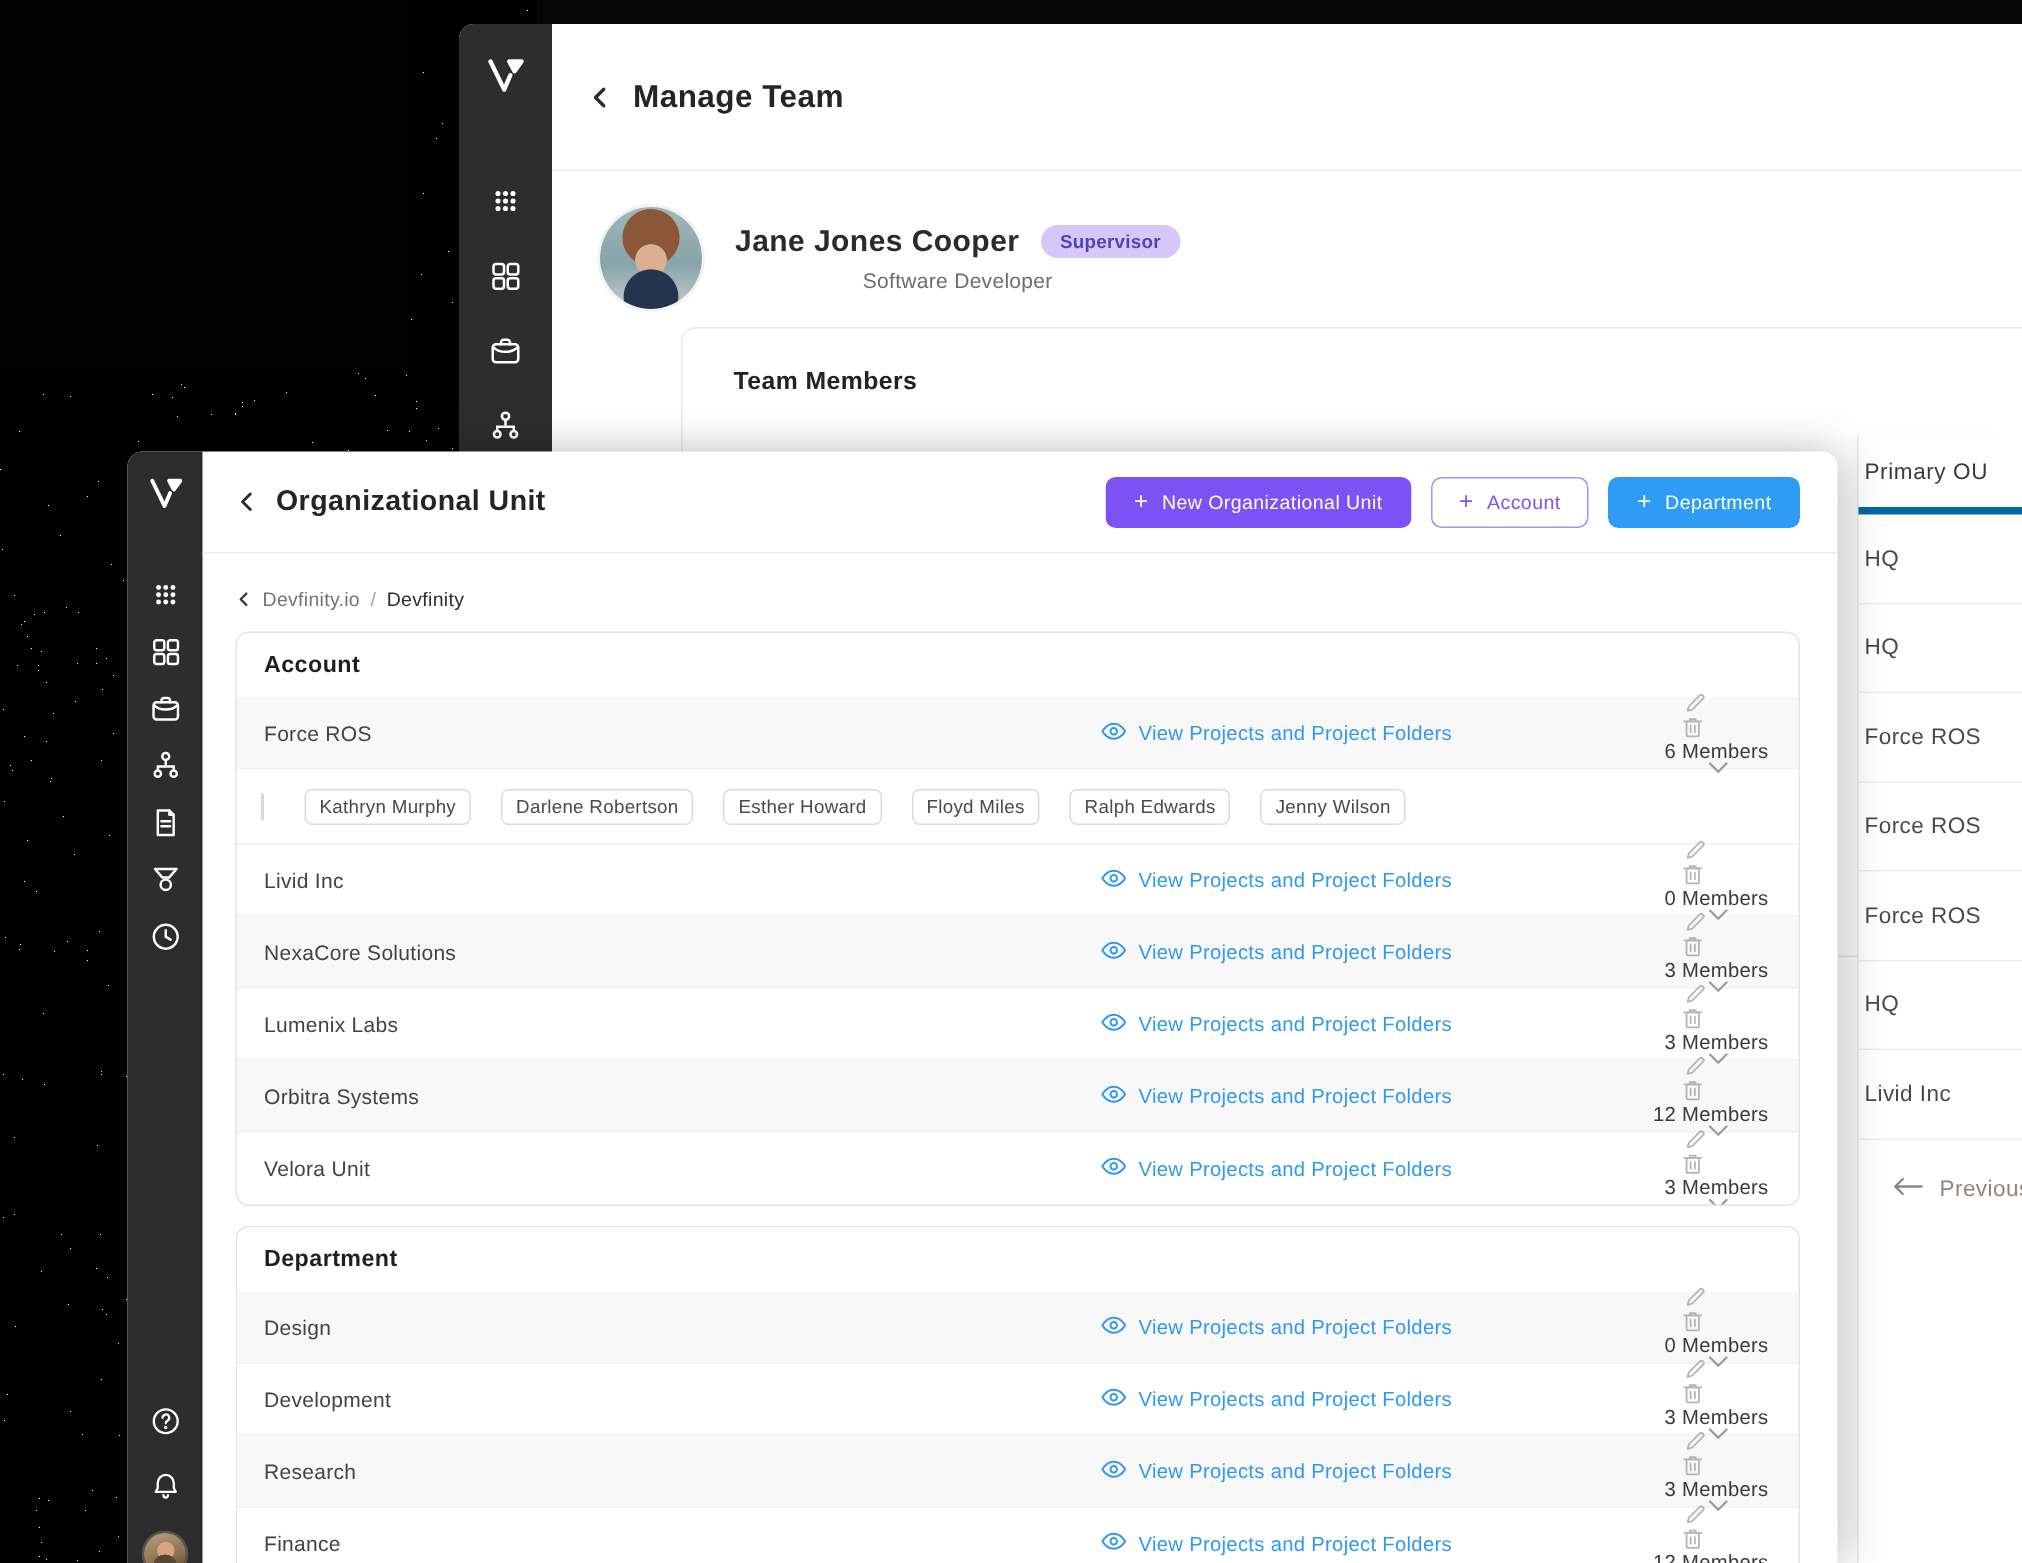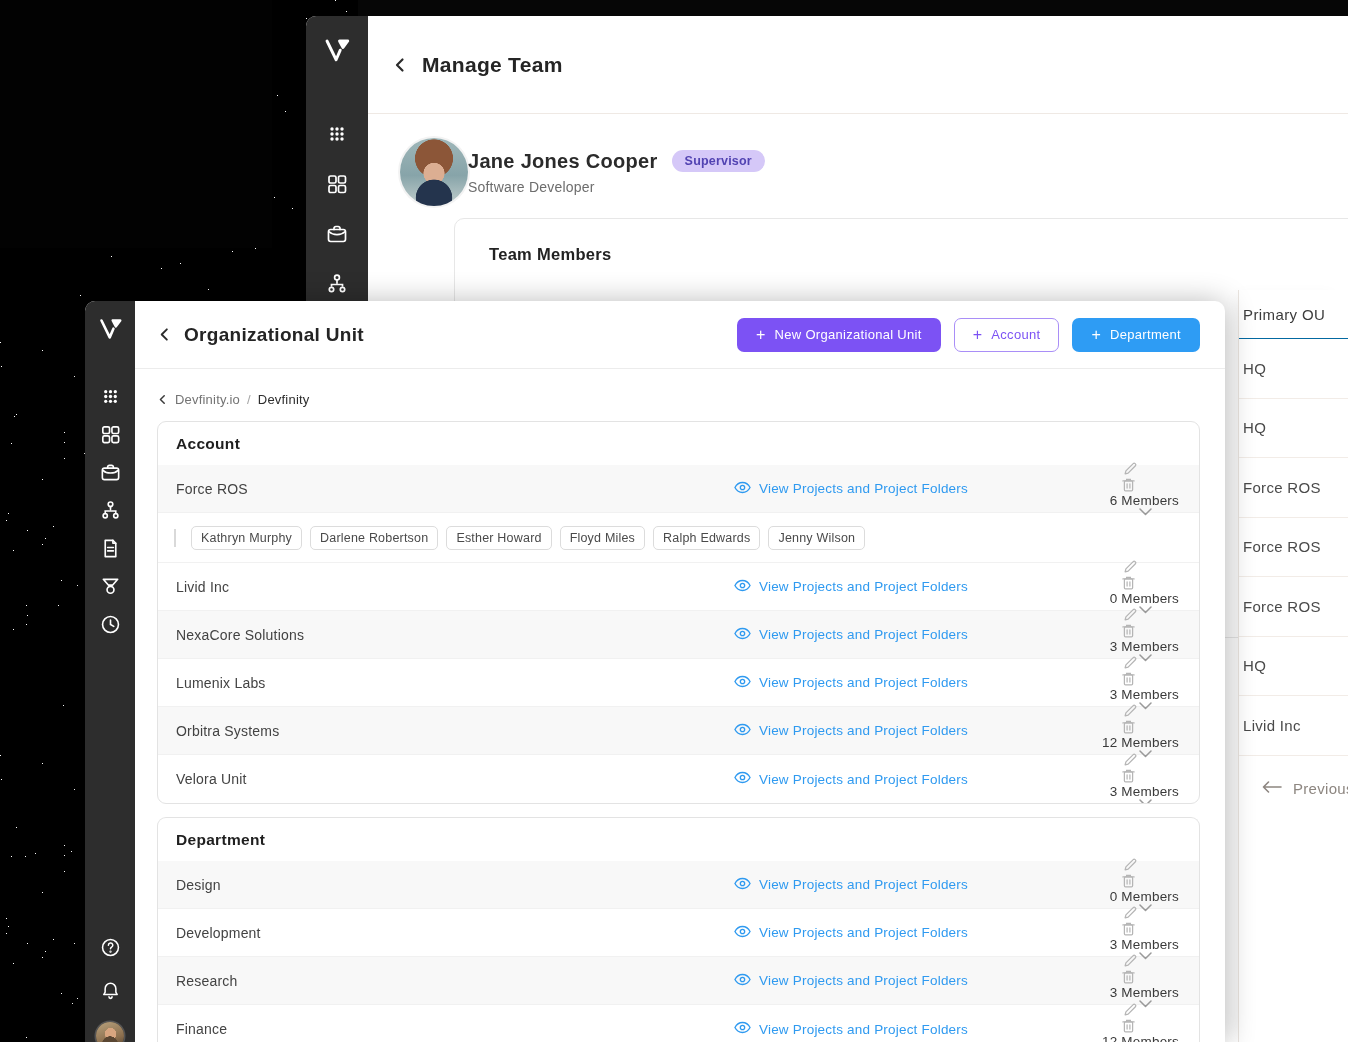--- a/index.html
+++ b/index.html
@@ -18,32 +18,32 @@
   .bg-topbar{height:97px;border-bottom:1px solid #efe9e4;display:flex;align-items:center;padding-left:24px;}
   .bg-title{font-size:21px;font-weight:700;color:#252525;letter-spacing:.3px;margin-left:14px;}
   .bg-profile{display:flex;align-items:center;padding:24px 0 0 32px;}
   .avatar-lg{width:68px;height:68px;border-radius:50%;flex:0 0 68px;
     background:
       radial-gradient(circle at 50% 88%, #24344d 0 26%, rgba(0,0,0,0) 27%),
       radial-gradient(circle at 50% 52%, #dcae92 0 21%, rgba(0,0,0,0) 22%),
       radial-gradient(circle at 50% 30%, #8c5638 0 32%, rgba(0,0,0,0) 33%),
       linear-gradient(180deg,#9fb7b9 0%,#87a4a9 55%,#c2cecd 100%);
     box-shadow:0 0 0 2px #f3f3f3;}
-  .bg-profile-text{}
+  .bg-profile-text{margin-left:22px;text-align:center;}
   .bg-name-row{display:flex;align-items:center;gap:14px;}
   .bg-name{font-size:20px;font-weight:700;color:#2b2b2b;letter-spacing:.3px;}
   .badge{font-size:12.5px;font-weight:600;padding:4px 13px;border-radius:12px;letter-spacing:.2px;}
   .bg-role{font-size:14px;color:#6d6d6d;margin-top:6px;letter-spacing:.2px;}
   .bg-card{position:absolute;left:86px;top:202px;right:-20px;height:420px;background:#fff;border:1px solid #e7e7e7;border-radius:10px;box-sizing:border-box;}
   .bg-card-title{font-size:16.5px;font-weight:700;color:#222;padding:26px 0 0 34px;letter-spacing:.3px;}
 
   
   .right-panel{position:absolute;left:1238px;top:290px;right:0;bottom:0;background:#fff;border-left:1px solid #e9e4df;z-index:3;
     box-shadow:-8px 0 16px -8px rgba(0,0,0,.07);}
-  .rp-header{height:48px;display:flex;align-items:center;padding-left:4px;font-size:15px;color:#3c3c3c;letter-spacing:.4px;border-bottom:1px solid #0369a1;}
+  .rp-header{height:48px;display:flex;align-items:center;padding-left:4px;font-size:15px;color:#3c3c3c;letter-spacing:.4px;border-bottom:5px solid #0369a1;}
   .rp-rows > div{height:59.5px;display:flex;align-items:center;padding-left:4px;font-size:15px;color:#4a4a4a;letter-spacing:.3px;border-bottom:1px solid #f2ece7;box-sizing:border-box;}
   .rp-prev{display:flex;align-items:center;gap:10px;padding:24px 0 0 22px;font-size:15px;color:#8d8680;letter-spacing:.3px;cursor:pointer;}
 
   
   .fg-window{position:absolute;left:85px;top:301px;width:1140px;bottom:0;background:#fff;border-radius:10px 10px 0 0;z-index:4;
     box-shadow:0 2px 30px rgba(0,0,0,.30);}
   .fg-sidebar{position:absolute;left:0;top:0;width:50px;height:100%;background:#2d2d2d;border-radius:10px 0 0 0;display:flex;flex-direction:column;align-items:center;padding-top:15px;box-sizing:border-box;}
   .fg-sidebar .logo{margin-bottom:42px;}
   .fg-sidebar .ico{margin-bottom:15px;}
   .fg-sb-bottom{margin-top:auto;display:flex;flex-direction:column;align-items:center;}
@@ -77,21 +77,21 @@
   .rows > div:nth-of-type(odd){background:#f8f8f8;}
   .rows > div:last-of-type{border-bottom:none;}
   .row-name{flex:0 0 558px;font-size:14px;color:#434343;letter-spacing:.2px;}
   .row-link{display:flex;align-items:center;gap:8px;font-size:13.5px;font-weight:500;letter-spacing:.2px;cursor:pointer;text-decoration:none;}
   .row-actions{margin-left:auto;display:flex;align-items:center;flex-direction:column;}
   .act{cursor:pointer;display:flex;}
   .act.edit{margin-right:12px;}
   .act.del{margin-right:16px;}
   .members{width:86px;text-align:right;font-size:13.5px;color:#3a3a3a;letter-spacing:.2px;}
   .chev{margin-left:18px;cursor:pointer;display:flex;}
-  .chips-row{height:49px;display:flex;align-items:center;border-bottom:1px solid #f1f1f1;padding-left:16px;background:#fff;}
+  .chips-row{height:49px;display:flex;align-items:center;border-bottom:1px solid #f1f1f1;padding-left:16px;background:#fff;gap:12px;}
   .chip-tick{width:2px;height:18px;background:#d9d9d9;margin-right:15px;}
   .chip{border:1px solid #dcdcdc;border-radius:5px;background:#fff;padding:4px 9px;font-size:12.5px;color:#4a4a4a;margin-right:8px;letter-spacing:.2px;white-space:nowrap;}
   .ico{display:flex;cursor:pointer;}
   .logo{display:flex;cursor:default;}
 </style>
 </head>
 <body>
 
 <div class="stage">
 

